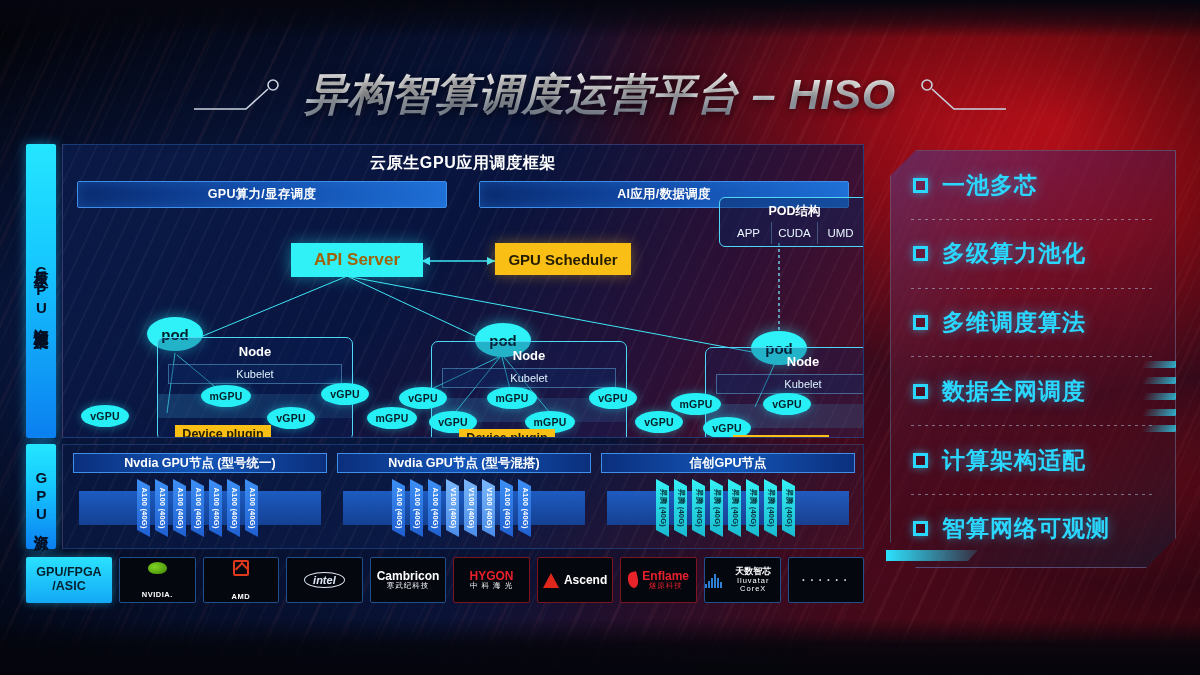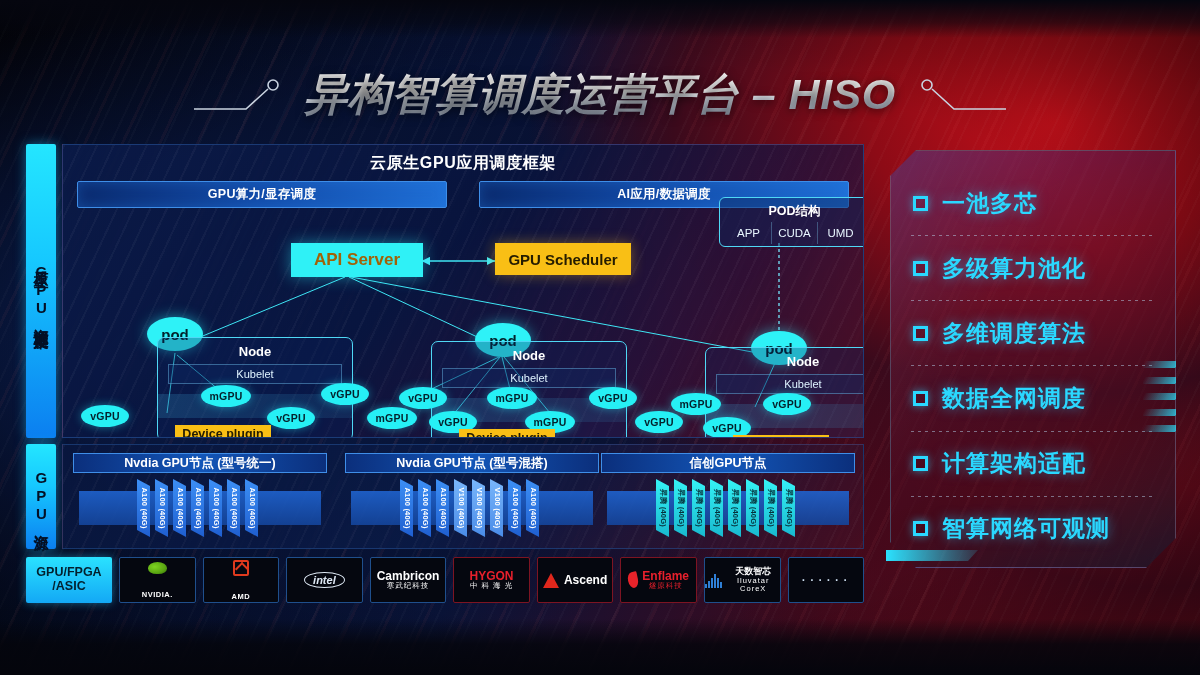--- a/index.html
+++ b/index.html
@@ -212,21 +212,21 @@
   .ilu-bars { display:flex; align-items:flex-end; gap:1px; margin-right:5px; height:16px; }
   .ilu-bars i { display:block; width:2px; background:#2f7fd6; }
   .dots { color:#cfe0f2; font-size:16px; letter-spacing:3px; }
 
   
   .rpanel {
     position:absolute; left:890px; top:150px; width:286px; height:418px;
     background: linear-gradient(155deg, rgba(62,36,120,.58) 0%, rgba(96,18,50,.50) 35%, rgba(70,10,28,.52) 70%, rgba(20,30,52,.58) 100%);
     border:1px solid rgba(120,170,210,.35);
     clip-path: polygon(26px 0, 100% 0, 100% 0, 100% calc(100% - 30px), calc(100% - 30px) 100%, 26px 100%, 0 calc(100% - 26px), 0 26px);
-    padding: 30px 0 16px 0;
+    padding: 12px 0 16px 0;
     display:flex; flex-direction:column; justify-content:space-between;
   }
   .rpanel .glass { position:absolute; inset:0;
     background: linear-gradient(120deg, rgba(255,255,255,.06) 0%, rgba(255,255,255,0) 38%); pointer-events:none; }
   .fitem { position:relative; display:flex; align-items:center; gap:14px; padding:0 22px; height:44px; }
   .fbullet { width:15px; height:15px; border:3px solid #2ad8ff; flex:0 0 auto;
     box-shadow: 0 0 8px rgba(40,215,255,.6); }
   .ftext { font-size:23px; font-weight:700; color:#2ad8ff; letter-spacing:1px; white-space:nowrap;
     text-shadow: 0 0 12px rgba(35,200,255,.55); }
   .fsep { height:1px; margin:0 20px;
@@ -392,21 +392,21 @@
             </div>
           <div class="card blue">
               <span>A100 (40G)</span>
             </div>
           <div class="card blue">
               <span>A100 (40G)</span>
             </div>
         </div>
       </div>
 
-      <div class="gcol" style="left:282px; width:254px;">
+      <div class="gcol" style="left:274px; width:254px;">
         <div class="gcap">Nvdia GPU节点 (型号混搭)</div>
         <div class="gbase"></div>
         <div class="cards">
           <div class="card blue">
               <span>A100 (40G)</span>
             </div>
           <div class="card blue">
               <span>A100 (40G)</span>
             </div>
           <div class="card blue">

